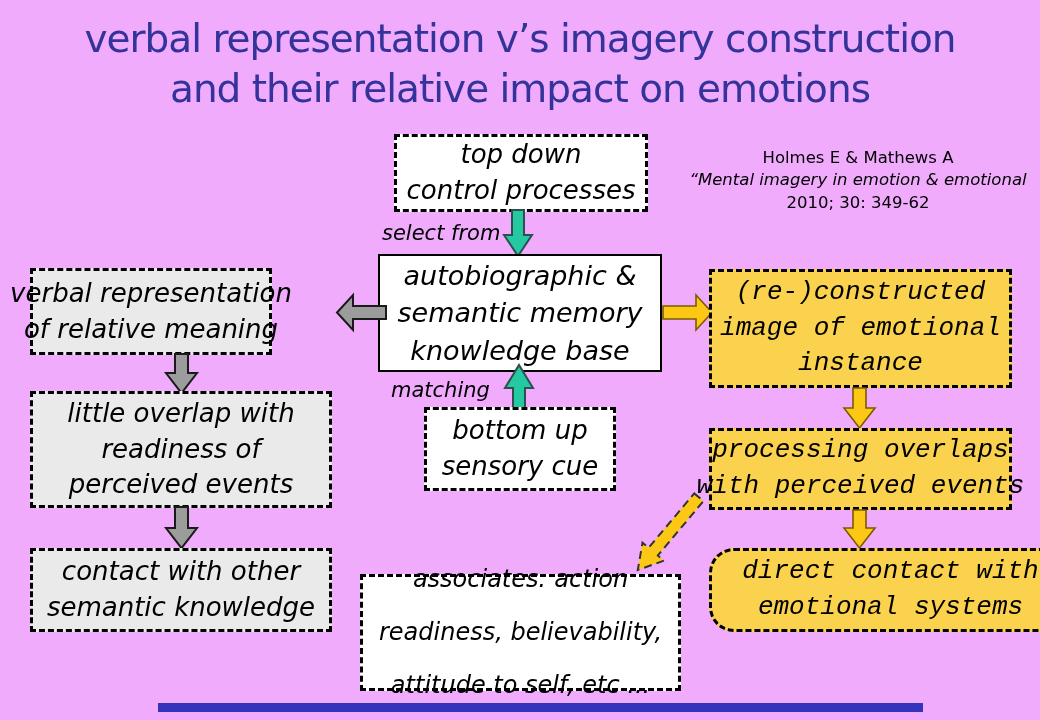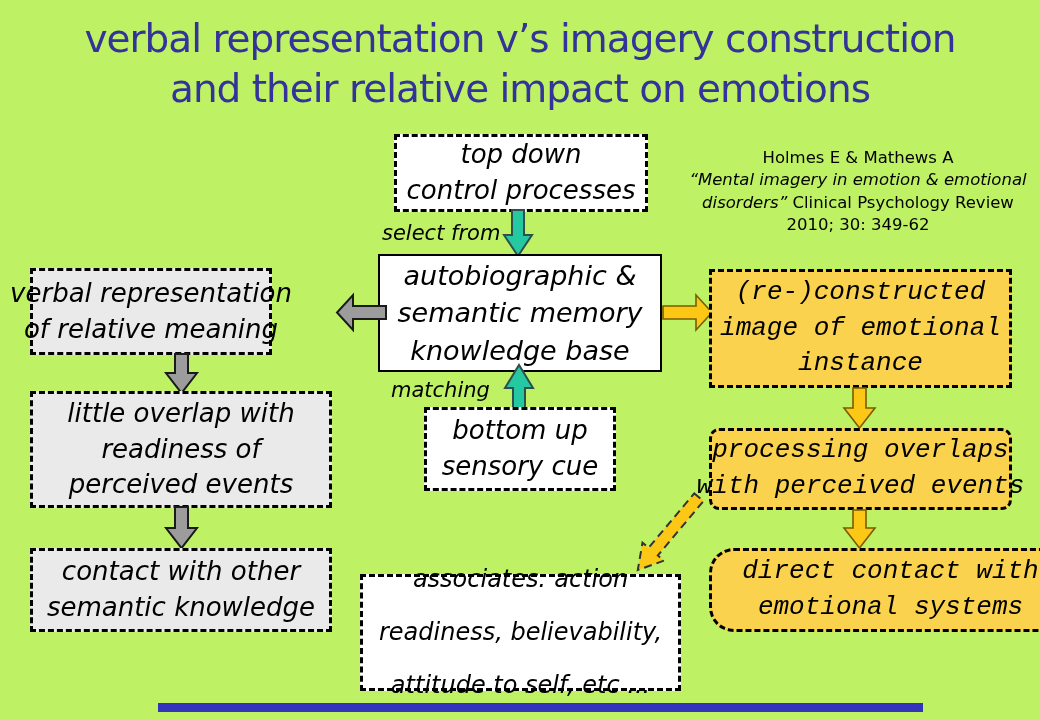--- a/index.html
+++ b/index.html
@@ -7,21 +7,21 @@
     --c-teal:#25c9a1;
     --c-gray:#9c9c9c;
     --c-gold:#fdc716;
     --c-box-yellow:#fad24d;
     --c-box-gray:#eaeaea;
     --c-bar:#3333bb;
   }
   *{margin:0;padding:0;box-sizing:border-box;}
   html,body{background:#fff;}
   .slide{
-    position:relative;width:1040px;height:720px;background:#bef264;
+    position:relative;width:1040px;height:720px;background:#f0abfc;
     font-family:"DejaVu Sans",sans-serif;color:#000;overflow:hidden;
   }
   .title{
     position:absolute;top:14px;left:0;width:100%;text-align:center;
     font-size:39px;font-weight:normal;letter-spacing:-1px;
     color:var(--c-title);line-height:1.27;
   }
   .title span{display:block;}
   .box{
     position:absolute;display:flex;flex-direction:column;justify-content:center;
@@ -61,21 +61,20 @@
 <div class="slide">
 
   <h1 class="title">
     <span>verbal representation v’s imagery construction</span>
     <span>and their relative impact on emotions</span>
   </h1>
 
   <div class="citation">
     <div>Holmes E &amp; Mathews A</div>
     <div><em>“Mental imagery in emotion &amp; emotional</em></div>
-    <div><em>disorders”</em><span> Clinical Psychology Review</span></div>
     <div>2010; 30: 349-62</div>
   </div>
 
   <div class="box dashed" style="left:394px;top:134px;width:254px;height:78px;">
     <span>top down</span>
     <span>control processes</span>
   </div>
 
   <div class="flow-label" style="left:382px;top:221px;">select from</div>
 
@@ -135,21 +134,21 @@
   <div class="box dashed fill-yellow" style="left:709px;top:269px;width:303px;height:119px;">
     <span>(re-)constructed</span>
     <span>image of emotional</span>
     <span>instance</span>
   </div>
 
   <svg class="arrow arrow-gold" style="left:843px;top:387px;" width="33" height="42" viewBox="0 0 33 42">
     <polygon points="10,1 23,1 23,21 32,21 16.5,41 1,21 10,21"></polygon>
   </svg>
 
-  <div class="box dashed fill-yellow" style="left:709px;top:428px;width:303px;height:82px;border-radius:10px;">
+  <div class="box dashed fill-yellow" style="left:709px;top:428px;width:303px;height:82px;">
     <span>processing overlaps</span>
     <span>with perceived events</span>
   </div>
 
   <svg class="arrow arrow-gold" style="left:843px;top:509px;" width="33" height="40" viewBox="0 0 33 40">
     <polygon points="10,1 23,1 23,19 32,19 16.5,39 1,19 10,19"></polygon>
   </svg>
 
   <div class="box dashed fill-yellow" style="left:709px;top:548px;width:363px;height:84px;border-radius:25px;">
     <span>direct contact with</span>

